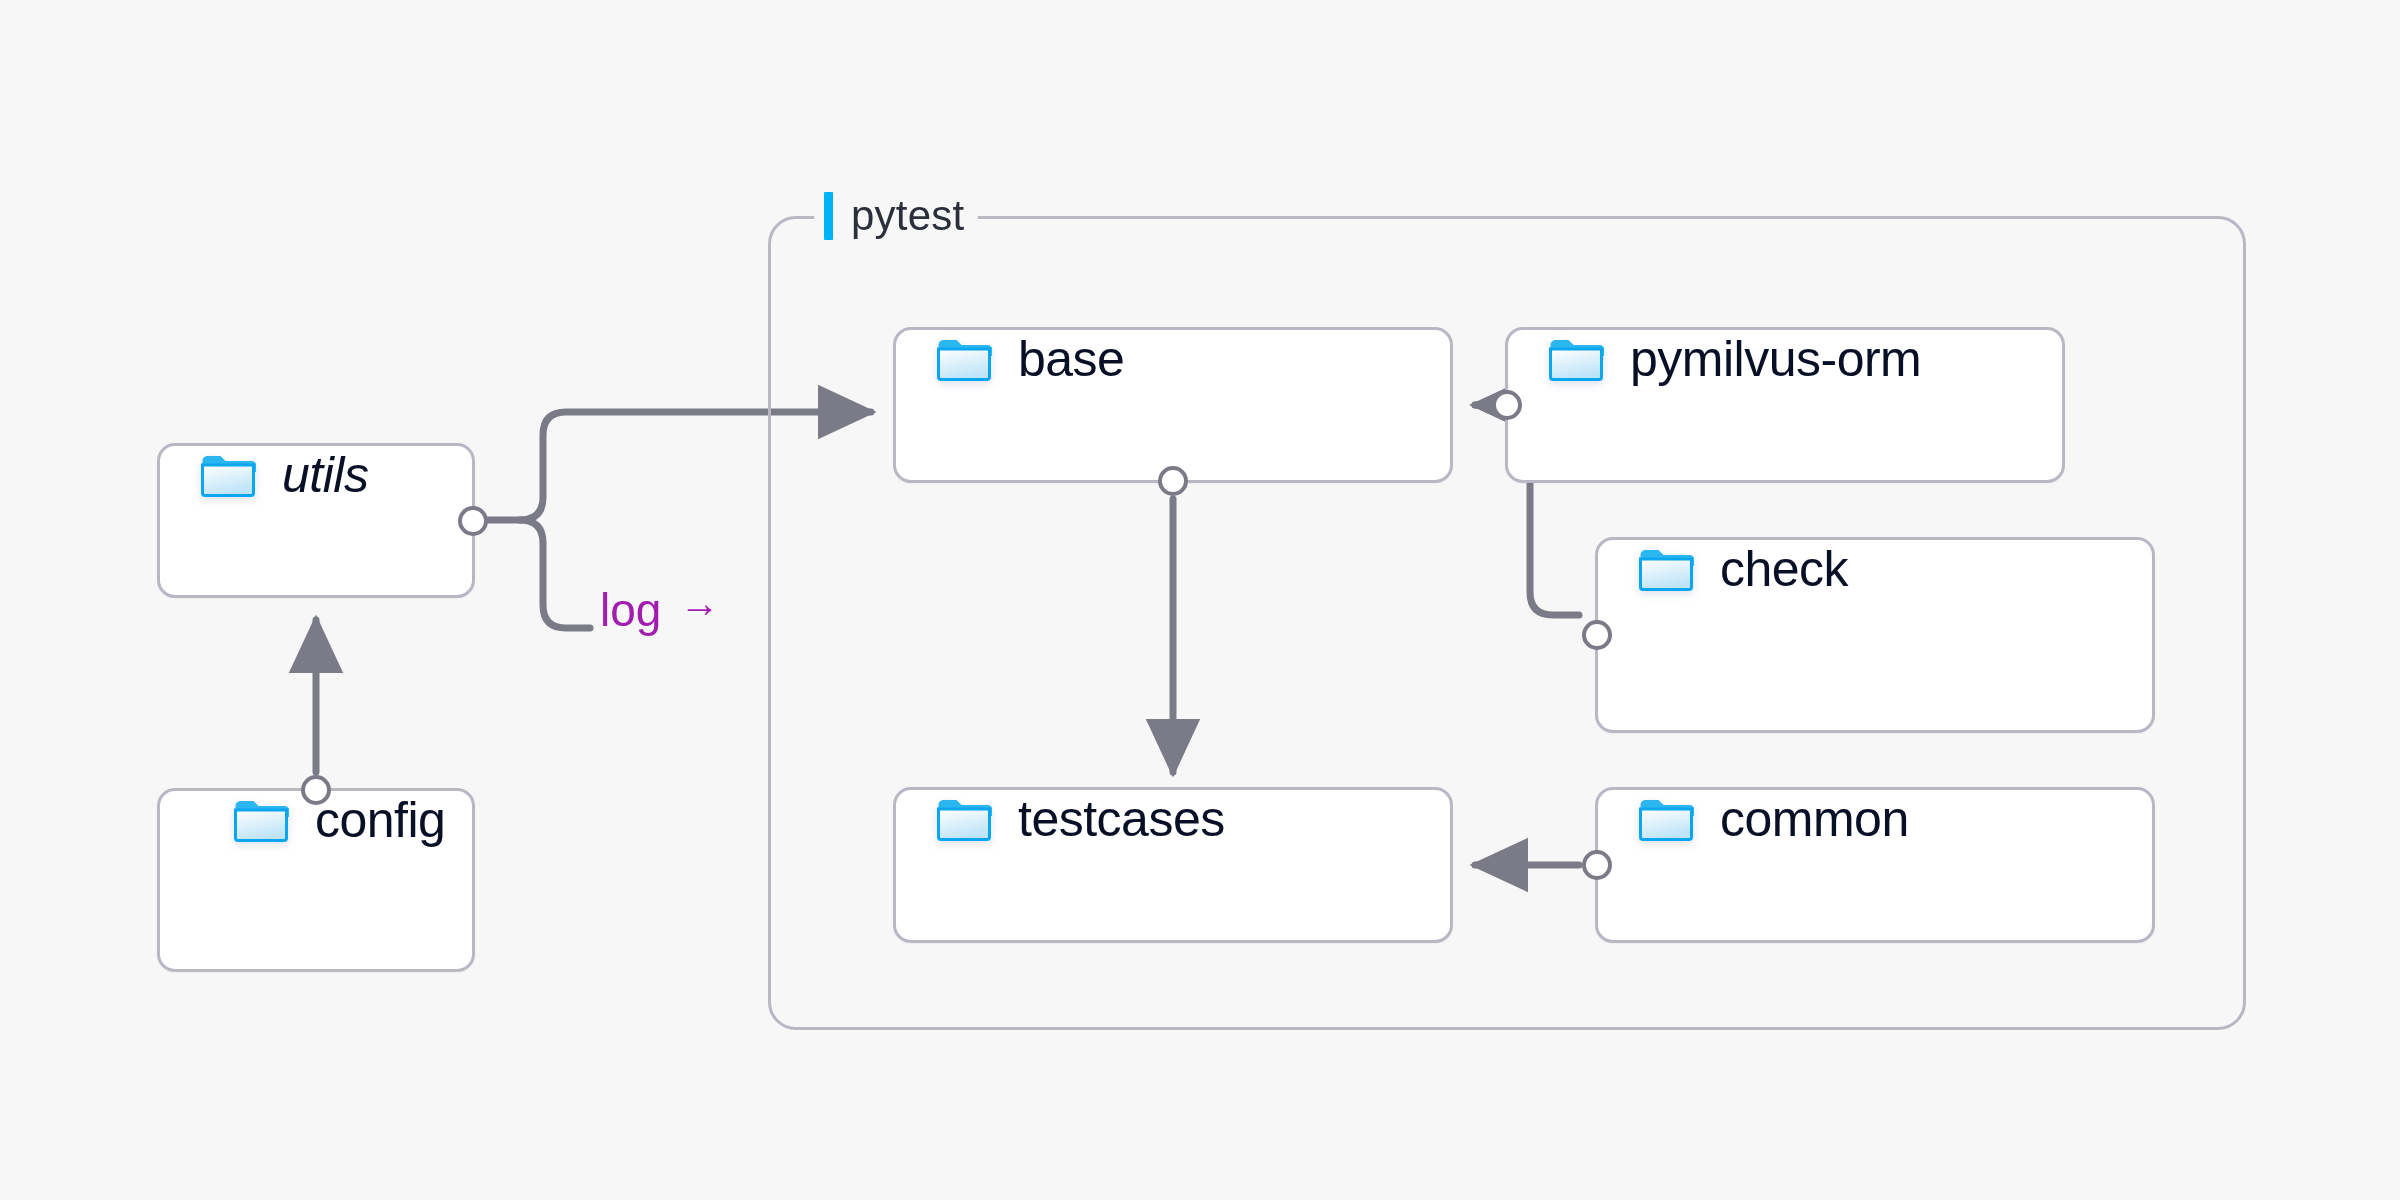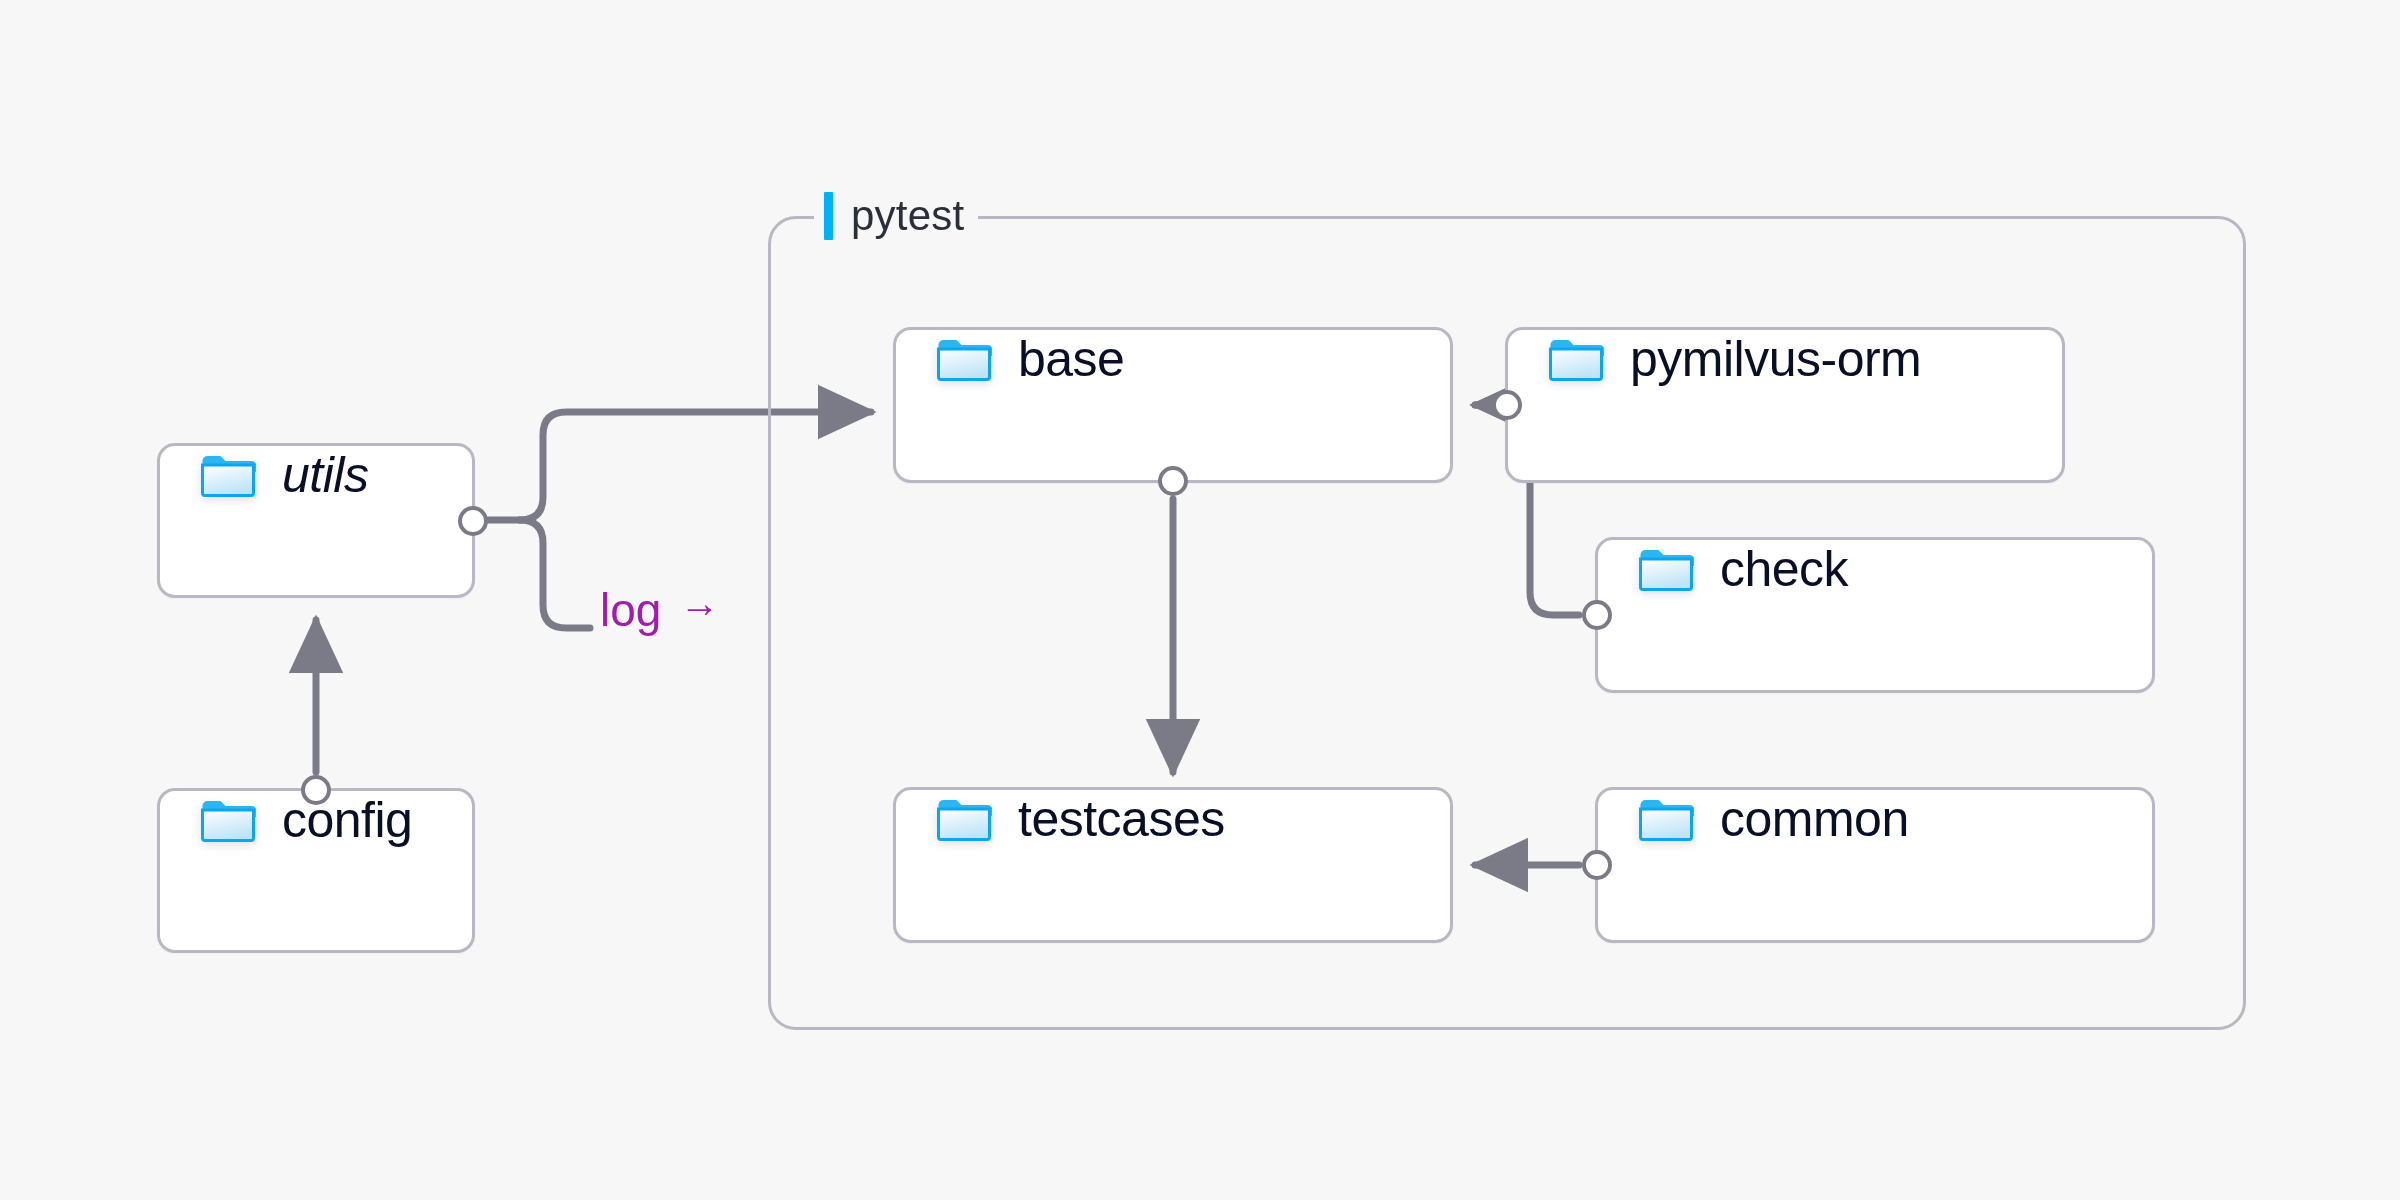--- a/index.html
+++ b/index.html
@@ -165,21 +165,21 @@
           </defs>
           <path d="M2.5,9 a5,5 0 0 1 5,-5 h13 l5,5 h26 a5,5 0 0 1 5,5 v6 h-54 z" fill="#2cb6f0"></path>
           <path d="M2.5,13 h51 v28 a2.5,2.5 0 0 1 -2.5,2.5 h-46 a2.5,2.5 0 0 1 -2.5,-2.5 z" fill="url(#fg1)" stroke="#0aa6f0" stroke-width="3"></path>
         </svg>
       </span>
       <span class="node-label">utils</span>
     </div>
     <span class="port" style="right:-16px; top:50%; transform:translateY(-50%);"></span>
   </div>
 
-  <div class="node" id="node-config" style="left: 157px; top: 788px; width: 318px; height: 165px;">
+  <div class="node" id="node-config" style="left: 157px; top: 788px; width: 318px; height: 184px; padding-left: 33px;">
     <div class="node-inner">
       <span class="folder-icon">
         <svg viewBox="0 0 56 46" width="56" height="46" xmlns="http://www.w3.org/2000/svg">
           <path d="M2.5,9 a5,5 0 0 1 5,-5 h13 l5,5 h26 a5,5 0 0 1 5,5 v6 h-54 z" fill="#2cb6f0"></path>
           <path d="M2.5,13 h51 v28 a2.5,2.5 0 0 1 -2.5,2.5 h-46 a2.5,2.5 0 0 1 -2.5,-2.5 z" fill="url(#fg1)" stroke="#0aa6f0" stroke-width="3"></path>
         </svg>
       </span>
       <span class="node-label">config</span>
     </div>
     <span class="port" style="left:50%; top:-16px; transform:translateX(-50%);"></span>
@@ -216,21 +216,21 @@
         <svg viewBox="0 0 56 46" width="56" height="46" xmlns="http://www.w3.org/2000/svg">
           <path d="M2.5,9 a5,5 0 0 1 5,-5 h13 l5,5 h26 a5,5 0 0 1 5,5 v6 h-54 z" fill="#2cb6f0"></path>
           <path d="M2.5,13 h51 v28 a2.5,2.5 0 0 1 -2.5,2.5 h-46 a2.5,2.5 0 0 1 -2.5,-2.5 z" fill="url(#fg1)" stroke="#0aa6f0" stroke-width="3"></path>
         </svg>
       </span>
       <span class="node-label">pymilvus-orm</span>
     </div>
     <span class="port" style="left:-16px; top:50%; transform:translateY(-50%);"></span>
   </div>
 
-  <div class="node" id="node-check" style="left: 1595px; top: 537px; width: 560px; height: 156px;">
+  <div class="node" id="node-check" style="left: 1595px; top: 537px; width: 560px; height: 196px;">
     <div class="node-inner">
       <span class="folder-icon">
         <svg viewBox="0 0 56 46" width="56" height="46" xmlns="http://www.w3.org/2000/svg">
           <path d="M2.5,9 a5,5 0 0 1 5,-5 h13 l5,5 h26 a5,5 0 0 1 5,5 v6 h-54 z" fill="#2cb6f0"></path>
           <path d="M2.5,13 h51 v28 a2.5,2.5 0 0 1 -2.5,2.5 h-46 a2.5,2.5 0 0 1 -2.5,-2.5 z" fill="url(#fg1)" stroke="#0aa6f0" stroke-width="3"></path>
         </svg>
       </span>
       <span class="node-label">check</span>
     </div>
     <span class="port" style="left:-16px; top:50%; transform:translateY(-50%);"></span>

